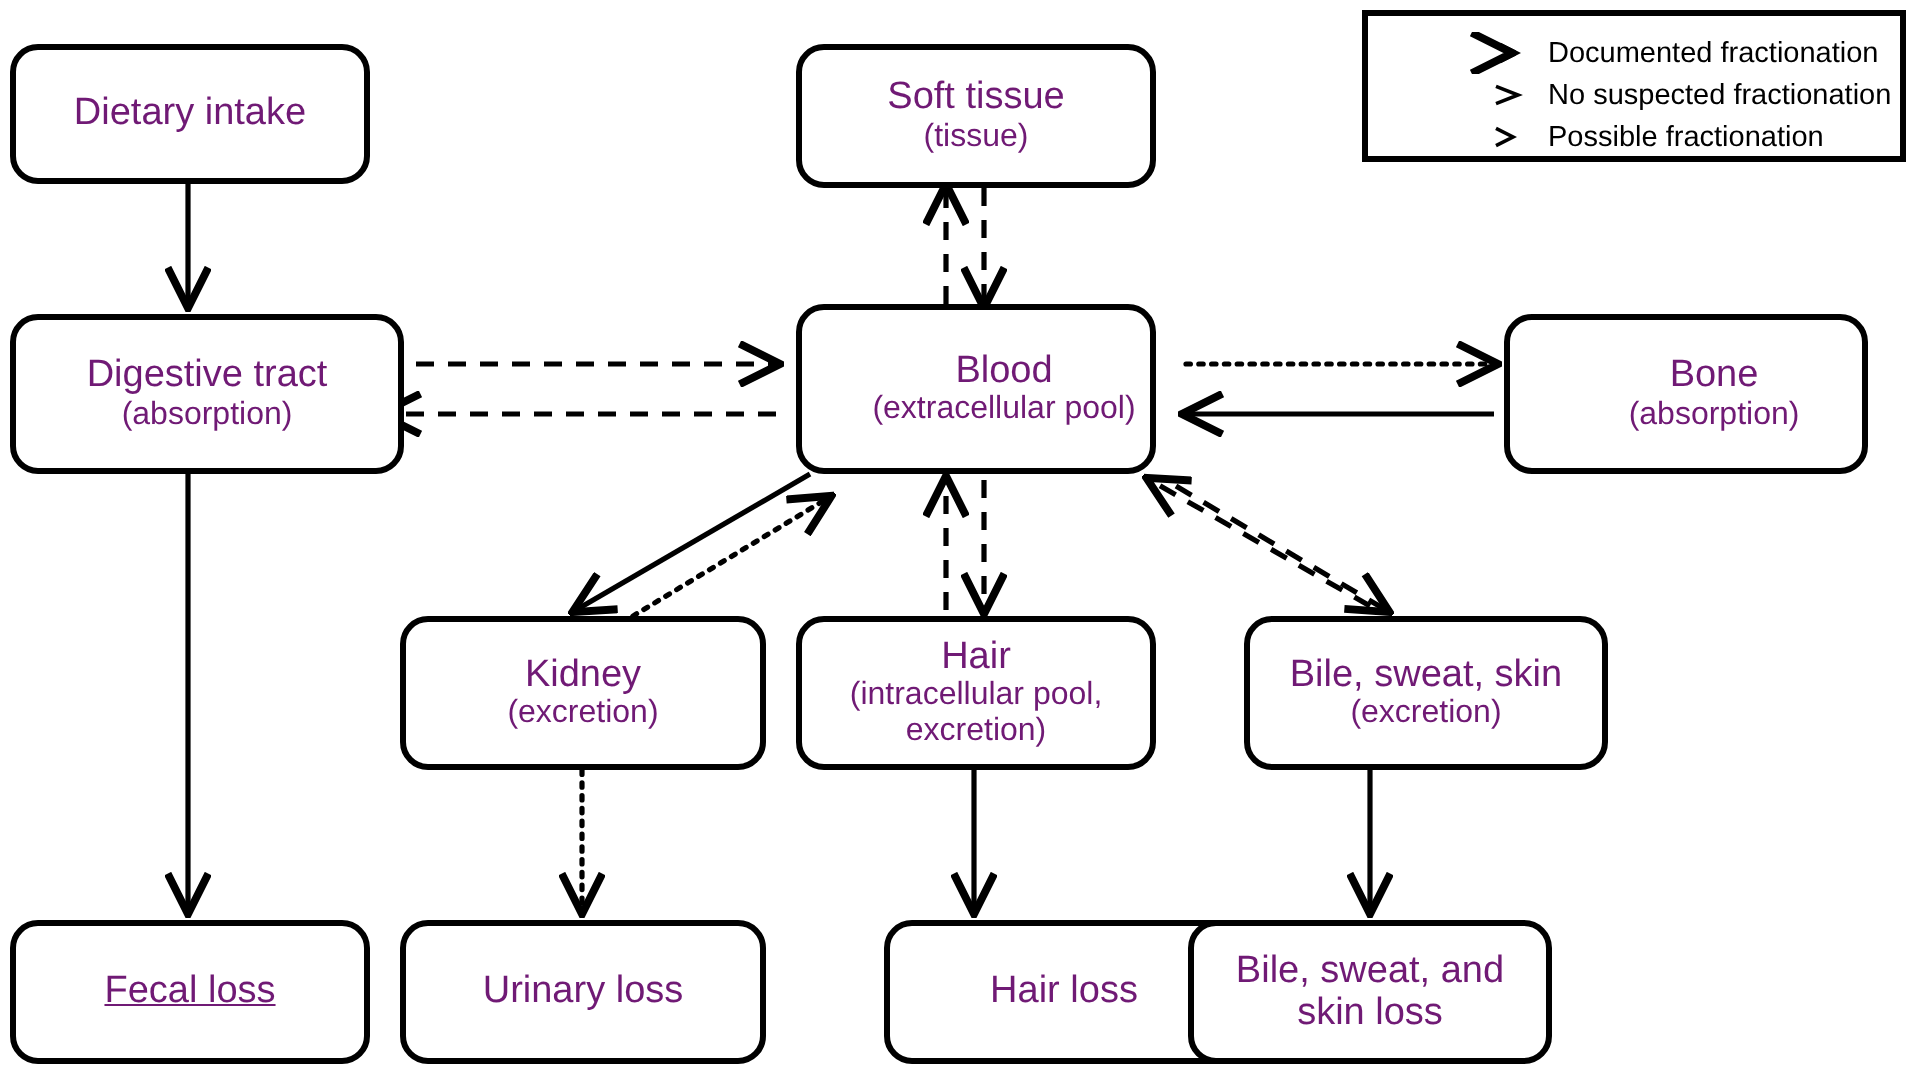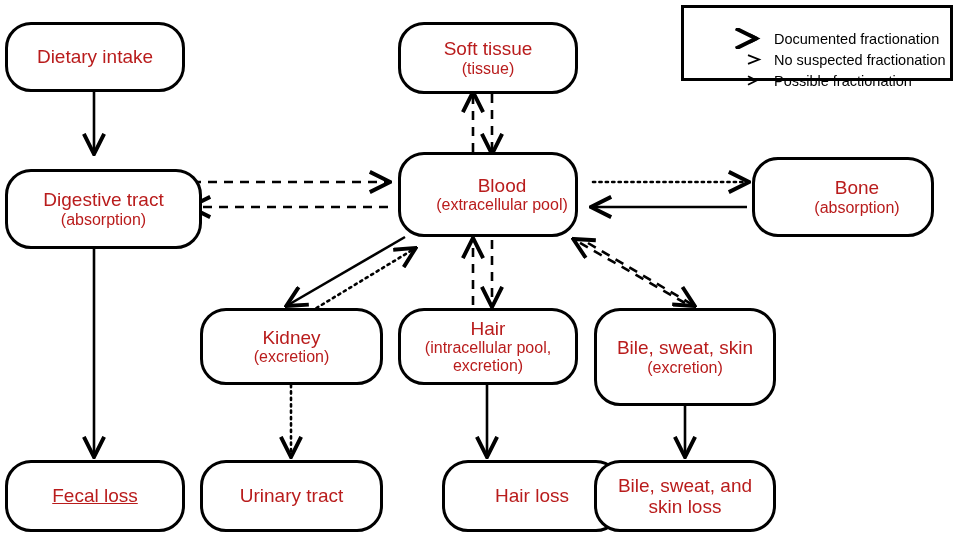--- a/index.html
+++ b/index.html
@@ -12,47 +12,47 @@
     width: 960px;
     height: 540px;
     background: #ffffff;
     font-family: "Liberation Sans", sans-serif;
     overflow: hidden;
   }
   .node {
     position: absolute;
     box-sizing: border-box;
     border: 3px solid #000000;
-    border-radius: 26px;
+    border-radius: 14px;
     background: #ffffff;
     display: flex;
     flex-direction: column;
     align-items: center;
     justify-content: center;
     text-align: center;
-    color: #b91c1c;
+    color: #701a75;
     line-height: 1.12;
     z-index: 3;
   }
   .node .main {
     font-size: 19px;
   }
   .node .sub {
     font-size: 16px;
   }
   .node.single .main {
     font-size: 19px;
   }
   #legend {
     position: absolute;
     box-sizing: border-box;
     border: 3px solid #000000;
     background: #ffffff;
     z-index: 5;
-    padding: 20px 6px 4px 6px;
+    padding: 8px 6px 4px 6px;
   }
   .legend-row {
     display: flex;
     align-items: center;
     height: 21px;
   }
   .legend-glyph {
     width: 78px;
     height: 21px;
     flex: none;
@@ -123,21 +123,21 @@
 
   <div class="node single" style="left:5px; top:22px; width:180px; height:70px;">
     <div class="main">Dietary intake</div>
   </div>
 
   <div class="node" style="left:398px; top:22px; width:180px; height:72px;">
     <div class="main">Soft tissue</div>
     <div class="sub">(tissue)</div>
   </div>
 
-  <div class="node" style="left:5px; top:157px; width:197px; height:80px;margin-top:12px;">
+  <div class="node" style="left:5px; top:157px; width:197px; height:80px;">
     <div class="main">Digestive tract</div>
     <div class="sub">(absorption)</div>
   </div>
 
   <div class="node" style="left:398px; top:152px; width:180px; height:85px;padding-left:28px;">
     <div class="main">Blood</div>
     <div class="sub">(extracellular pool)</div>
   </div>
 
   <div class="node" style="left:752px; top:157px; width:182px; height:80px;padding-left:28px;">
@@ -149,31 +149,31 @@
     <div class="main">Kidney</div>
     <div class="sub">(excretion)</div>
   </div>
 
   <div class="node" style="left:398px; top:308px; width:180px; height:77px;">
     <div class="main">Hair</div>
     <div class="sub">(intracellular pool,</div>
     <div class="sub">excretion)</div>
   </div>
 
-  <div class="node" style="left:594px; top:308px; width:182px; height:98px;">
+  <div class="node" style="left:622px; top:308px; width:182px; height:77px;">
     <div class="main">Bile, sweat, skin</div>
     <div class="sub">(excretion)</div>
   </div>
 
   <div class="node single" style="left:5px; top:460px; width:180px; height:72px;text-decoration:underline;">
     <div class="main">Fecal loss</div>
   </div>
 
   <div class="node single" style="left:200px; top:460px; width:183px; height:72px;">
-    <div class="main">Urinary tract</div>
+    <div class="main">Urinary loss</div>
   </div>
 
   <div class="node single" style="left:398px; top:460px; width:180px; height:72px;margin-left:44px;">
     <div class="main">Hair loss</div>
   </div>
 
   <div class="node" style="left:594px; top:460px; width:182px; height:72px;">
     <div class="main">Bile, sweat, and</div>
     <div class="main">skin  loss</div>
   </div>

